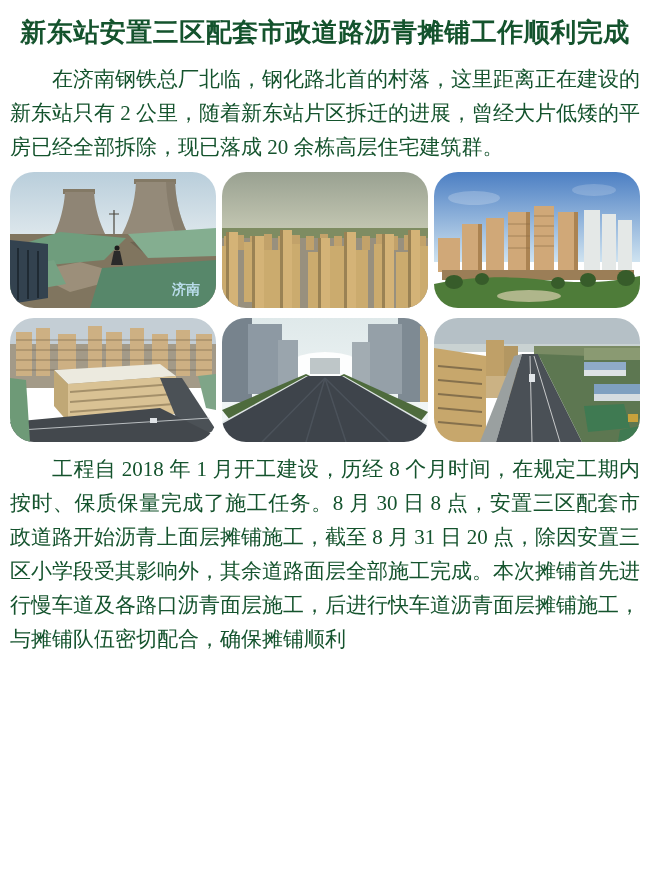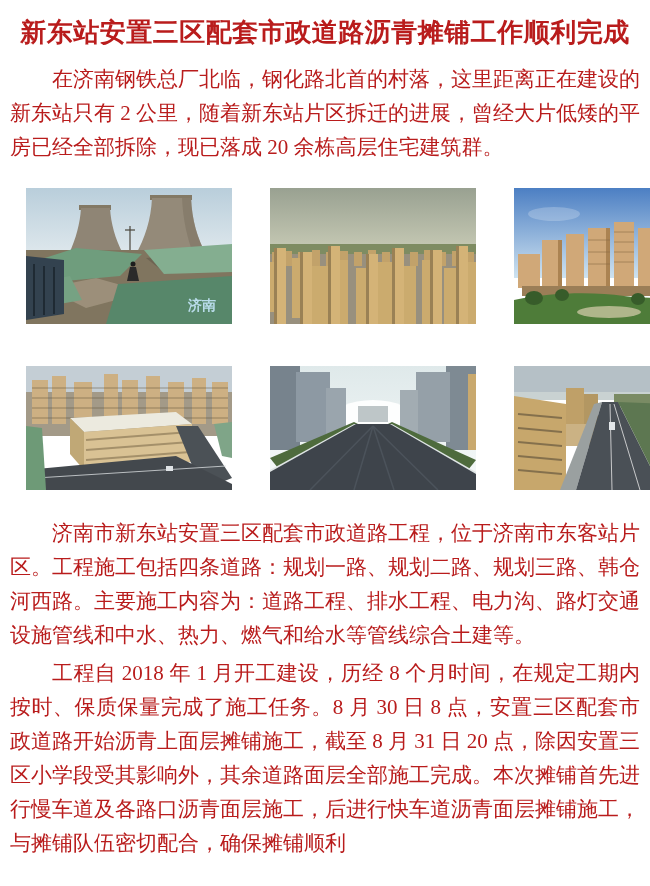--- a/index.html
+++ b/index.html
@@ -1,30 +1,30 @@
 <!DOCTYPE html>
 <html><head>
 <meta charset="utf-8">
 <style>
   html,body{margin:0;padding:0;background:#ffffff;}
   body{width:650px;height:886px;overflow:hidden;}
   .page{
     box-sizing:border-box;width:650px;height:886px;padding:8px 10px 0;
-    font-family:"Liberation Serif","DejaVu Serif",serif;color:#b91c1c;
+    font-family:"Liberation Serif","DejaVu Serif",serif;color:#14532d;
   }
   .title{
     font-size:26px;line-height:34px;font-weight:bold;text-align:center;
     margin:8px 0 12px;letter-spacing:0.5px;
   }
   .para{
     font-size:21px;line-height:34px;text-align:justify;text-justify:inter-character;
     text-indent:2em;margin:0 0 4px;
   }
   .photo-row{display:flex;justify-content:space-between;gap:6px;margin:8px 0 10px;}
-  .photo{margin:16px;flex:0 0 206px;overflow:hidden;}
+  .photo{margin:0;flex:0 0 206px;overflow:hidden;border-radius:24px;}
   .row1 .photo{height:136px;}
   .row2 .photo{height:124px;}
   .photo svg{display:block;width:100%;height:100%;}
 </style>
 </head>
 <body>
 
 <div class="page">
 
   <h1 class="title">新东站安置三区配套市政道路沥青摊铺工作顺利完成</h1>
@@ -311,16 +311,15 @@
         </g>
         <g fill="#3f7a52">
           <polygon points="150,88 190,86 196,110 154,114"></polygon>
           <polygon points="186,112 206,108 206,124 184,124"></polygon>
         </g>
         <rect x="194" y="96" width="10" height="8" fill="#c8a23c"></rect>
       </svg>
     </figure>
   </div>
 
-  <p class="para">济南市新东站安置三区配套市政道路工程，位于济南市东客站片区。工程施工包括四条道路：规划一路、规划二路、规划三路、韩仓河西路。主要施工内容为：道路工程、排水工程、电力沟、路灯交通设施管线和中水、热力、燃气和给水等管线综合土建等。</p>
   <p class="para">工程自 2018 年 1 月开工建设，历经 8 个月时间，在规定工期内按时、保质保量完成了施工任务。8 月 30 日 8 点，安置三区配套市政道路开始沥青上面层摊铺施工，截至 8 月 31 日 20 点，除因安置三区小学段受其影响外，其余道路面层全部施工完成。本次摊铺首先进行慢车道及各路口沥青面层施工，后进行快车道沥青面层摊铺施工，与摊铺队伍密切配合，确保摊铺顺利</p>
 
 </div>
 
 </body></html>

